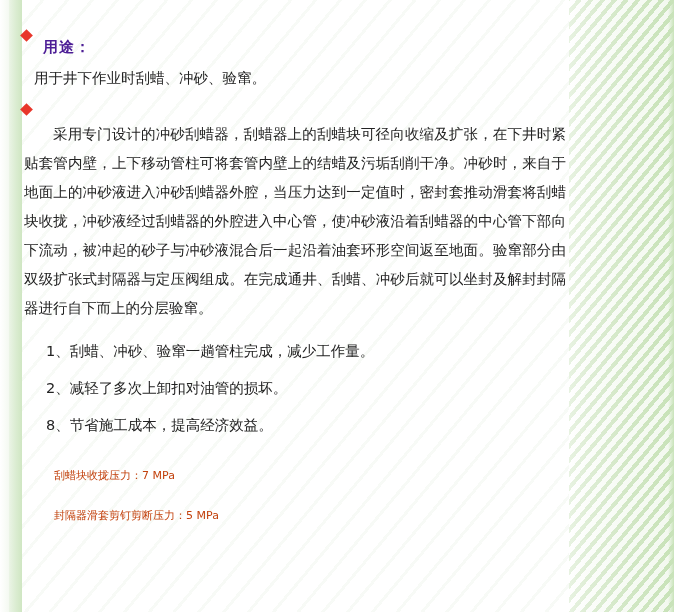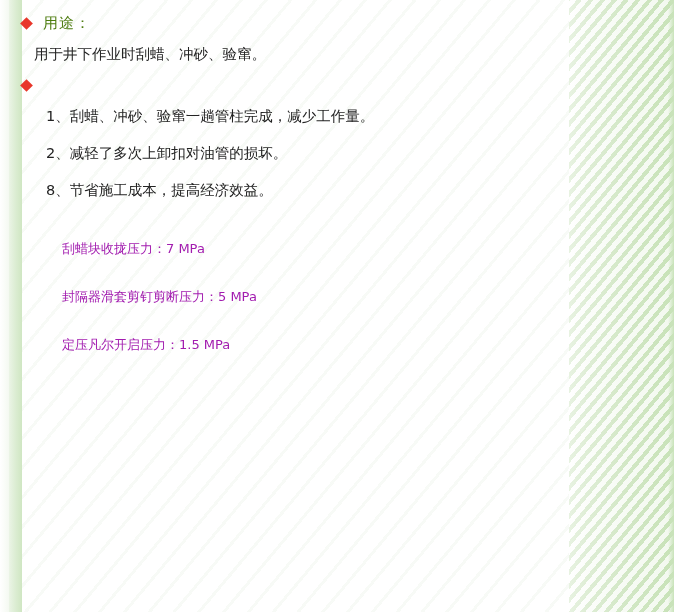--- a/index.html
+++ b/index.html
@@ -98,24 +98,25 @@
     height: 9px;
     background: #e8362a;
     transform: rotate(45deg);
     margin-right: 12px;
     flex: 0 0 auto;
     position: relative;
     top: 0px;
   }
   .section-title {
     font-size: 15px;
-    font-weight: normal;
-    color: #4d7c0f;
+    font-weight: bold;
+    color: #4c1d95;
     letter-spacing: 1px;
     line-height: 22px;
+    margin-top: 24px;
   }
 
   p.para {
     margin: 0;
     font-size: 14.5px;
     color: #232323;
     line-height: 29px;
     text-align: justify;
     text-justify: inter-ideograph;
   }
@@ -134,23 +135,23 @@
   .feature-line {
     margin: 0;
     font-size: 14.5px;
     color: #232323;
     line-height: 37px;
   }
   .block-specs {
     padding: 6px 0 0 24px;
   }
   .spec-line {
-    margin: 16px;
-    font-size: 13px;
-    color: #a21caf;
+    margin: 8px;
+    font-size: 11px;
+    color: #c2410c;
     line-height: 32px;
   }
 </style>
 </head>
 <body>
 
 <div class="left-strip">
   <div class="left-strip-inner"></div>
 </div>
 <div class="body-hatch"></div>
@@ -165,26 +166,28 @@
     <span class="diamond"></span>
     <span class="section-title">用途：</span>
   </div>
   <div class="block-purpose">
     <p class="para">用于井下作业时刮蜡、冲砂、验窜。</p>
   </div>
 
   <div class="section-head">
     <span class="diamond"></span>
   </div>
+  <div class="block-principle">
+    <p class="para indent2">采用专门设计的冲砂刮蜡器，刮蜡器上的刮蜡块可径向收缩及扩张，在下井时紧贴套管内壁，上下移动管柱可将套管内壁上的结蜡及污垢刮削干净。冲砂时，来自于地面上的冲砂液进入冲砂刮蜡器外腔，当压力达到一定值时，密封套推动滑套将刮蜡块收拢，冲砂液经过刮蜡器的外腔进入中心管，使冲砂液沿着刮蜡器的中心管下部向下流动，被冲起的砂子与冲砂液混合后一起沿着油套环形空间返至地面。验窜部分由双级扩张式封隔器与定压阀组成。在完成通井、刮蜡、冲砂后就可以坐封及解封封隔器进行自下而上的分层验窜。</p>
+  </div>
 
   <div class="block-features">
     <p class="feature-line">1、刮蜡、冲砂、验窜一趟管柱完成，减少工作量。</p>
     <p class="feature-line">2、减轻了多次上卸扣对油管的损坏。</p>
     <p class="feature-line">8、节省施工成本，提高经济效益。</p>
   </div>
 
   <div class="block-specs">
     <p class="spec-line">刮蜡块收拢压力：7 MPa</p>
     <p class="spec-line">封隔器滑套剪钉剪断压力：5 MPa</p>
-    <p class="spec-line">定压凡尔开启压力：1.5 MPa</p>
   </div>
 
 </div>
 
 </body></html>

